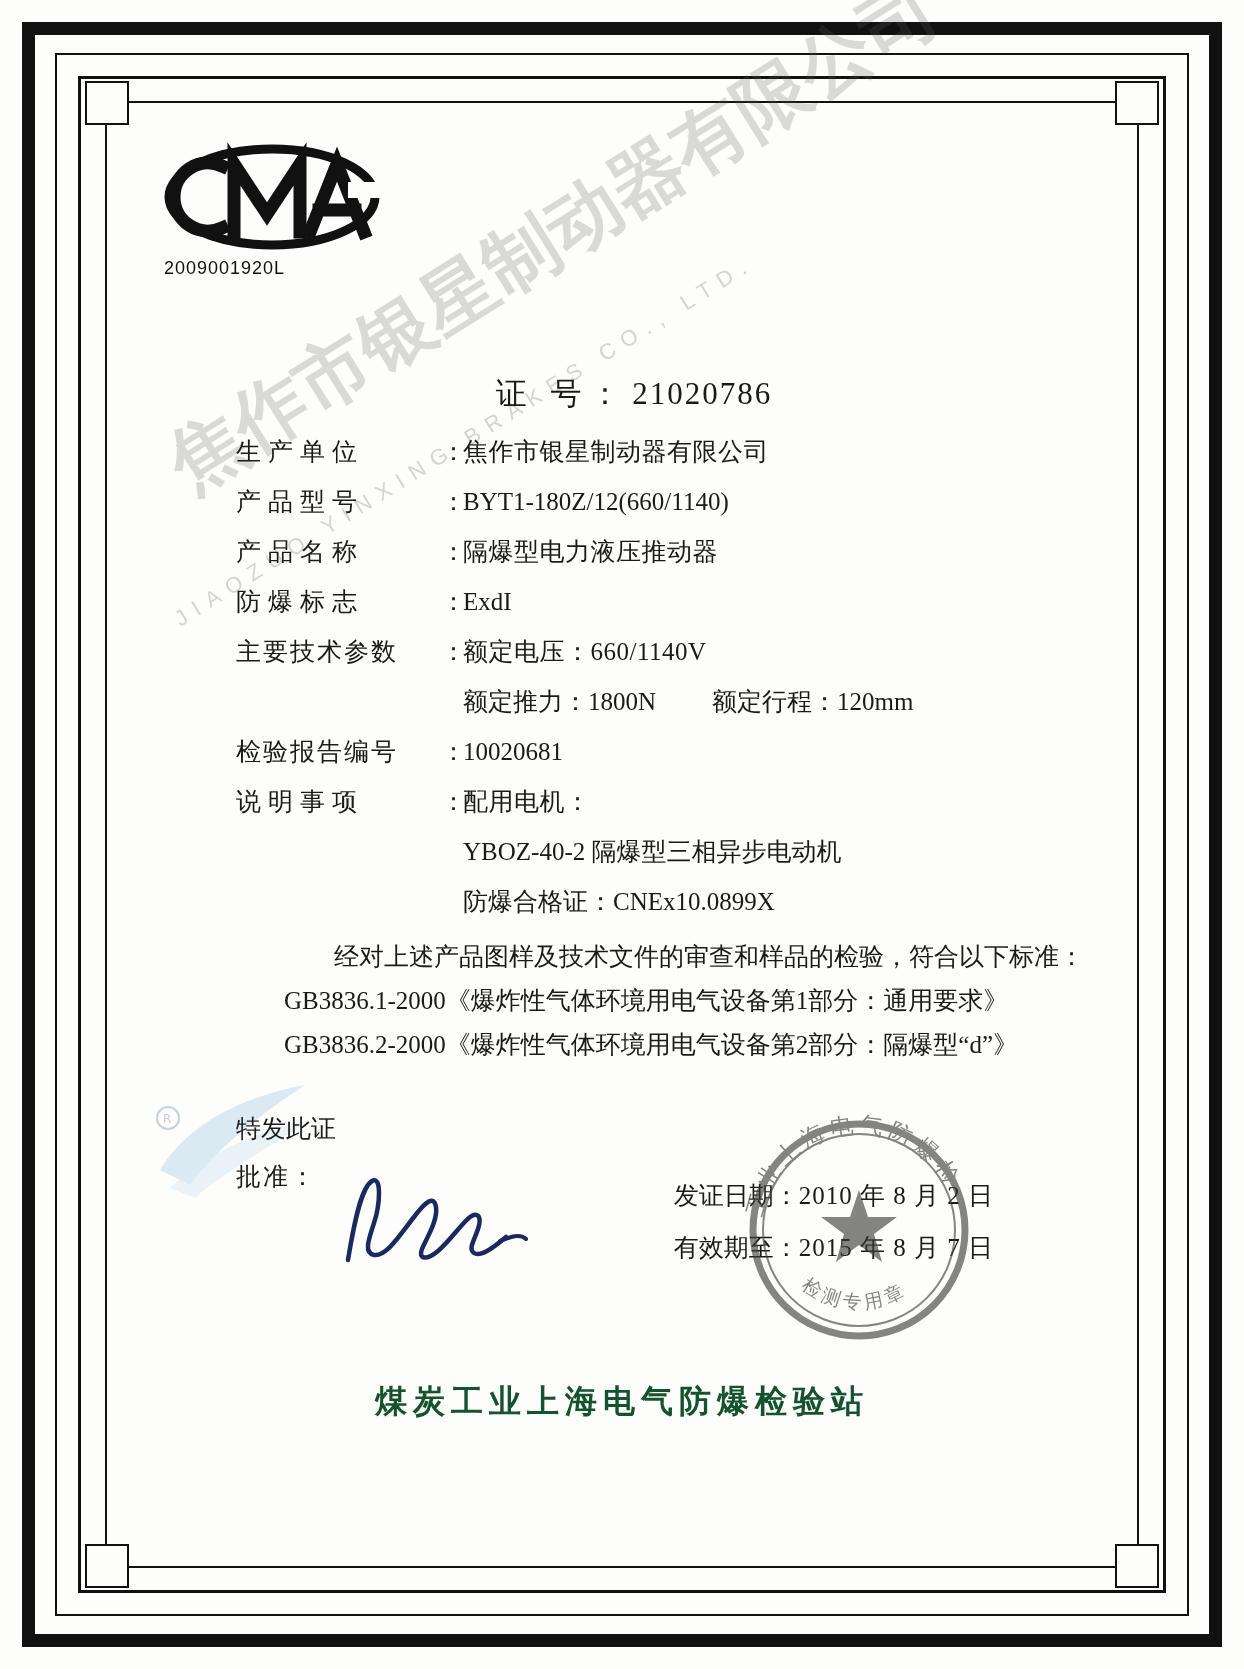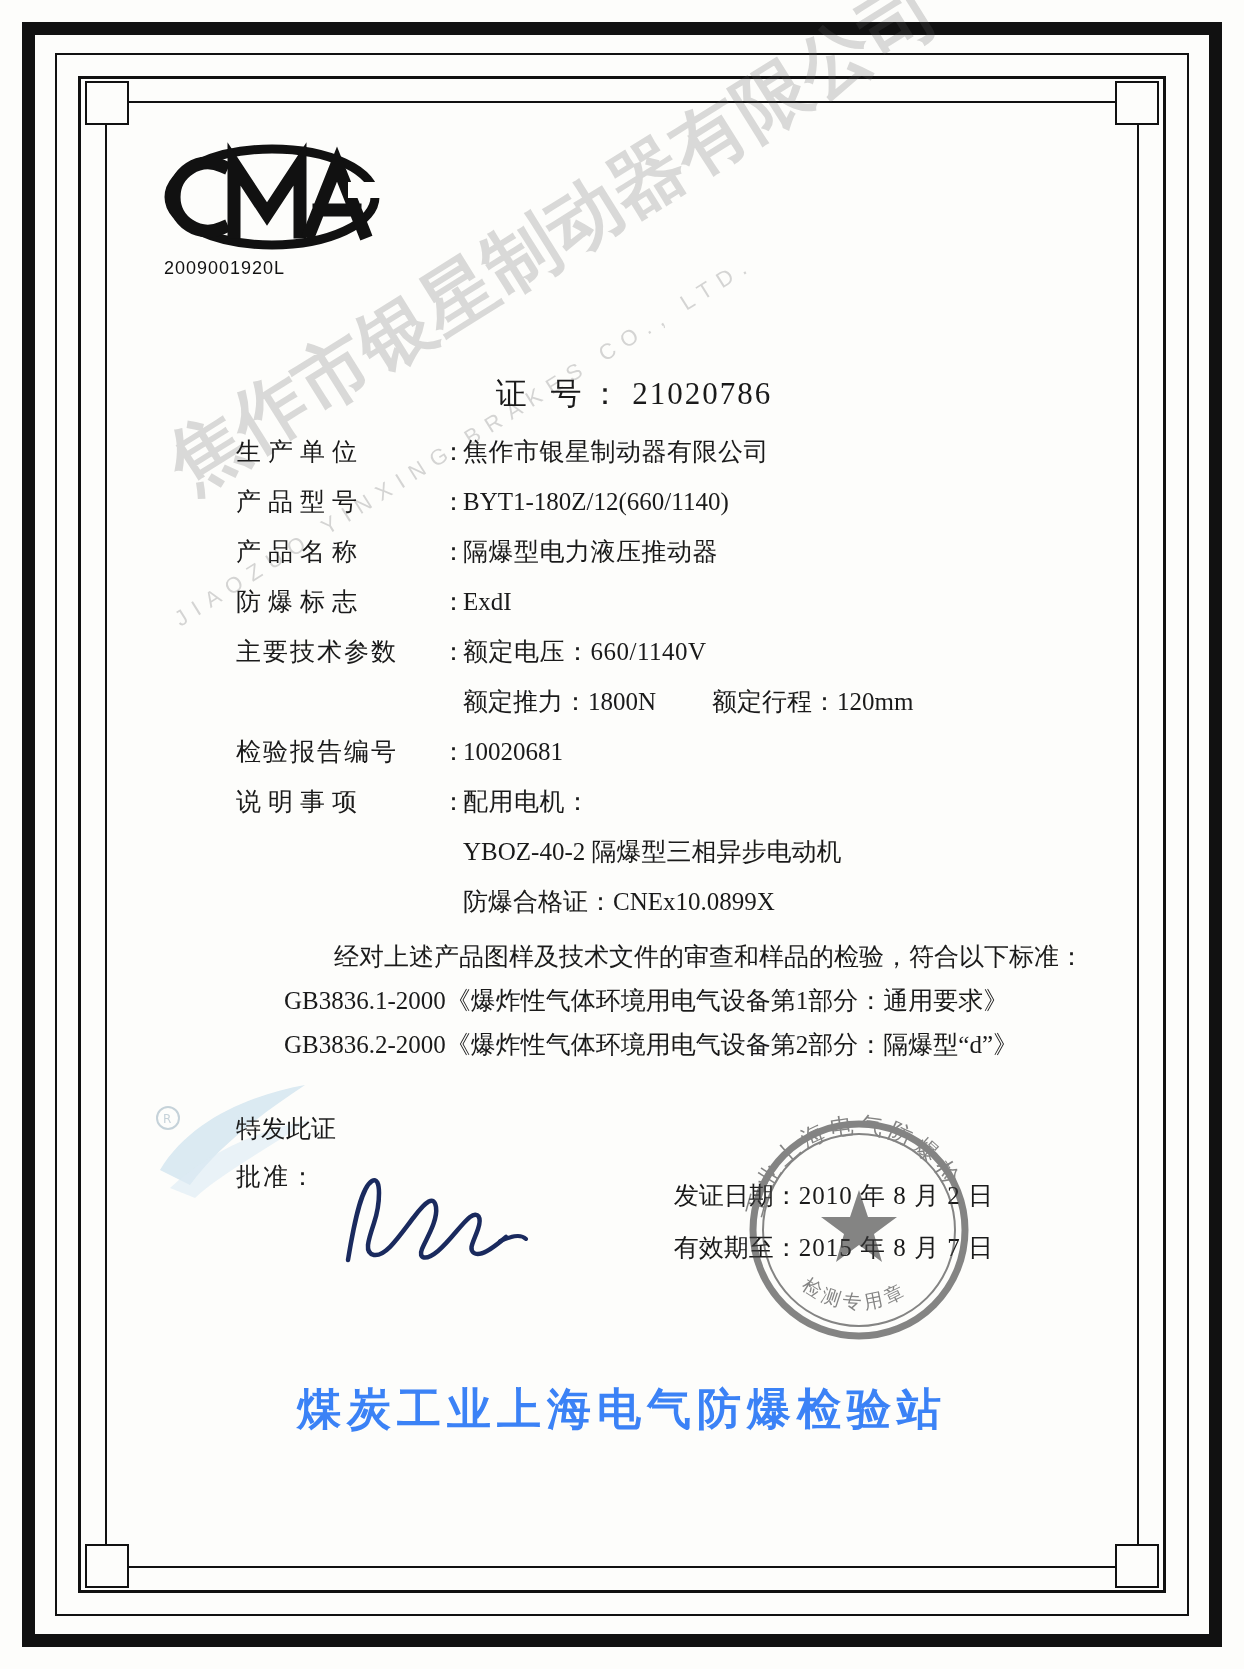--- a/index.html
+++ b/index.html
@@ -225,23 +225,23 @@
 
   
   .footer {
     position: absolute;
     left: 0;
     right: 0;
     top: 1250px;
     text-align: center;
     font-family: Liberation Sans, sans-serif;
     font-weight: bold;
-    font-size: 44px;
+    font-size: 32px;
     letter-spacing: 6px;
-    color: #3b82f6;
+    color: #14532d;
   }
 
   
   .watermark-text {
     position: absolute;
     left: 150px;
     top: 430px;
     font-family: "DejaVu Sans", sans-serif;
     font-size: 74px;
     font-weight: bold;

